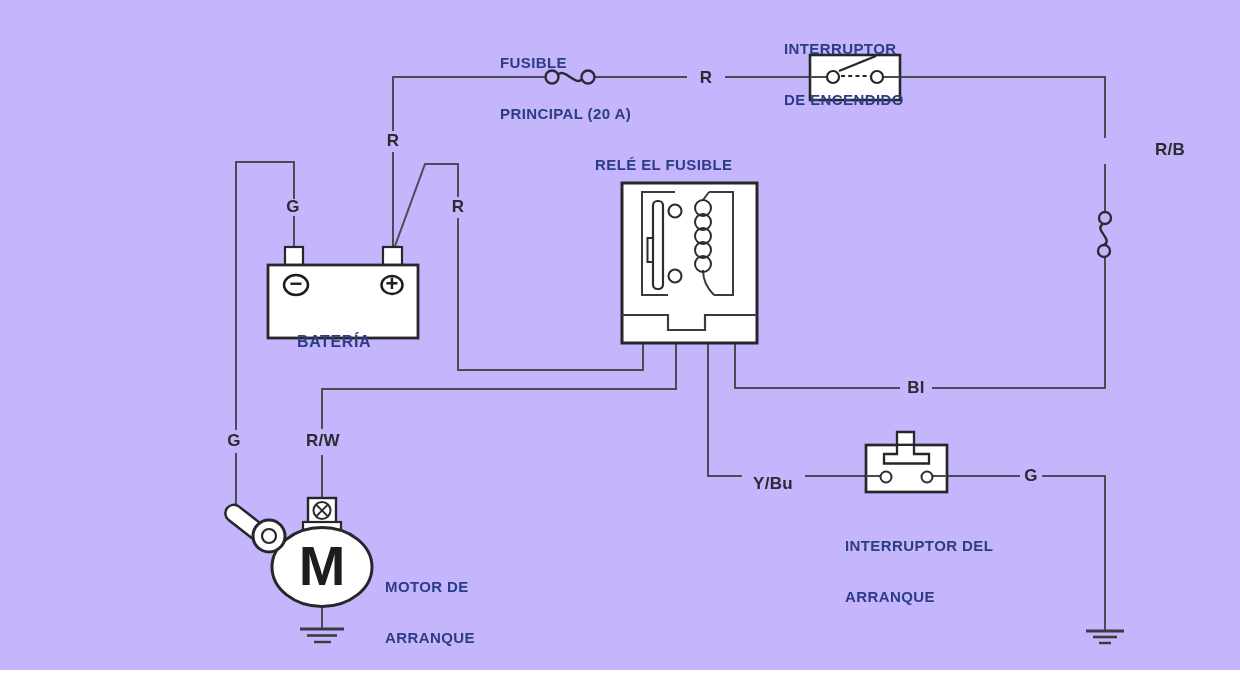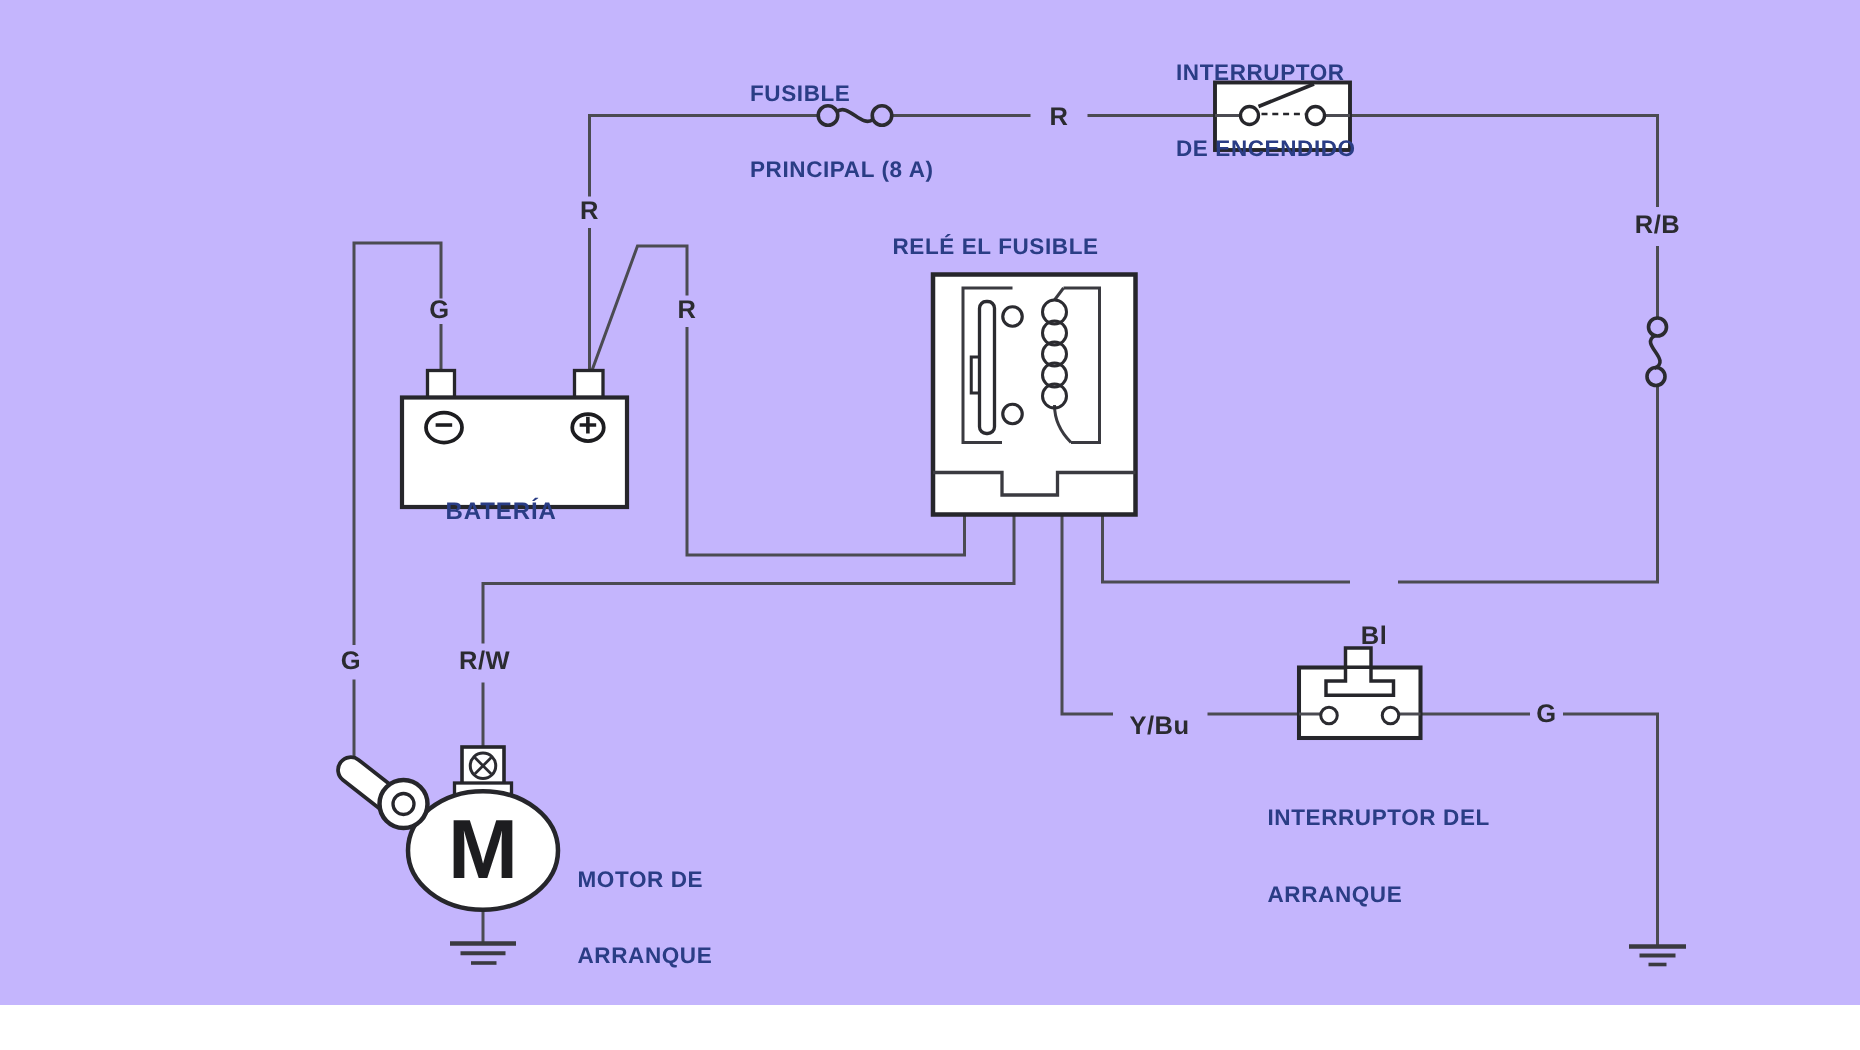--- a/index.html
+++ b/index.html
@@ -172,21 +172,21 @@
 
     <g stroke="#3a3a40">
       <path d="M1086,631 H1124" stroke-width="3"></path>
       <path d="M1093,637 H1117" stroke-width="2.6"></path>
       <path d="M1099,643 H1111" stroke-width="2.4"></path>
     </g>
   </svg>
 
   <div class="lbl comp" style="left:500px;top:20px;">
     <div>FUSIBLE</div>
-    <div>PRINCIPAL (8 A)</div>
+    <div>PRINCIPAL (20 A)</div>
   </div>
 
   <div class="lbl comp" style="left:784px;top:6px;">
     <div>INTERRUPTOR</div>
     <div>DE ENCENDIDO</div>
   </div>
 
   <div class="lbl comp" style="left:595px;top:156px;">RELÉ EL FUSIBLE</div>
 
   <div class="lbl comp battxt" style="left:297px;top:301px;">BATERÍA</div>
@@ -204,23 +204,23 @@
   <div class="lbl wirelbl" style="left:706px;top:78px;">R</div>
 
   <div class="lbl wirelbl" style="left:393px;top:141px;">R</div>
 
   <div class="lbl wirelbl" style="left:458px;top:207px;">R</div>
 
   <div class="lbl wirelbl" style="left:293px;top:207px;">G</div>
 
   <div class="lbl wirelbl" style="left:234px;top:441px;">G</div>
 
-  <div class="lbl wirelbl" style="left:1105px;top:150px;">R/B</div>
-
-  <div class="lbl wirelbl" style="left:916px;top:388px;margin-top:36px;">Bl</div>
+  <div class="lbl wirelbl" style="left:1170px;top:150px;">R/B</div>
+
+  <div class="lbl wirelbl" style="left:916px;top:388px;">Bl</div>
 
   <div class="lbl wirelbl" style="left:323px;top:441px;text-align:right;">R/W</div>
 
   <div class="lbl wirelbl" style="left:773px;top:484px;">Y/Bu</div>
 
   <div class="lbl wirelbl" style="left:1031px;top:476px;">G</div>
 
   <div class="lbl motor-m" style="left:322px;top:567px;">M</div>
 
   <div class="pol" style="left:296px;top:285px;font-size:22px;">−</div>

